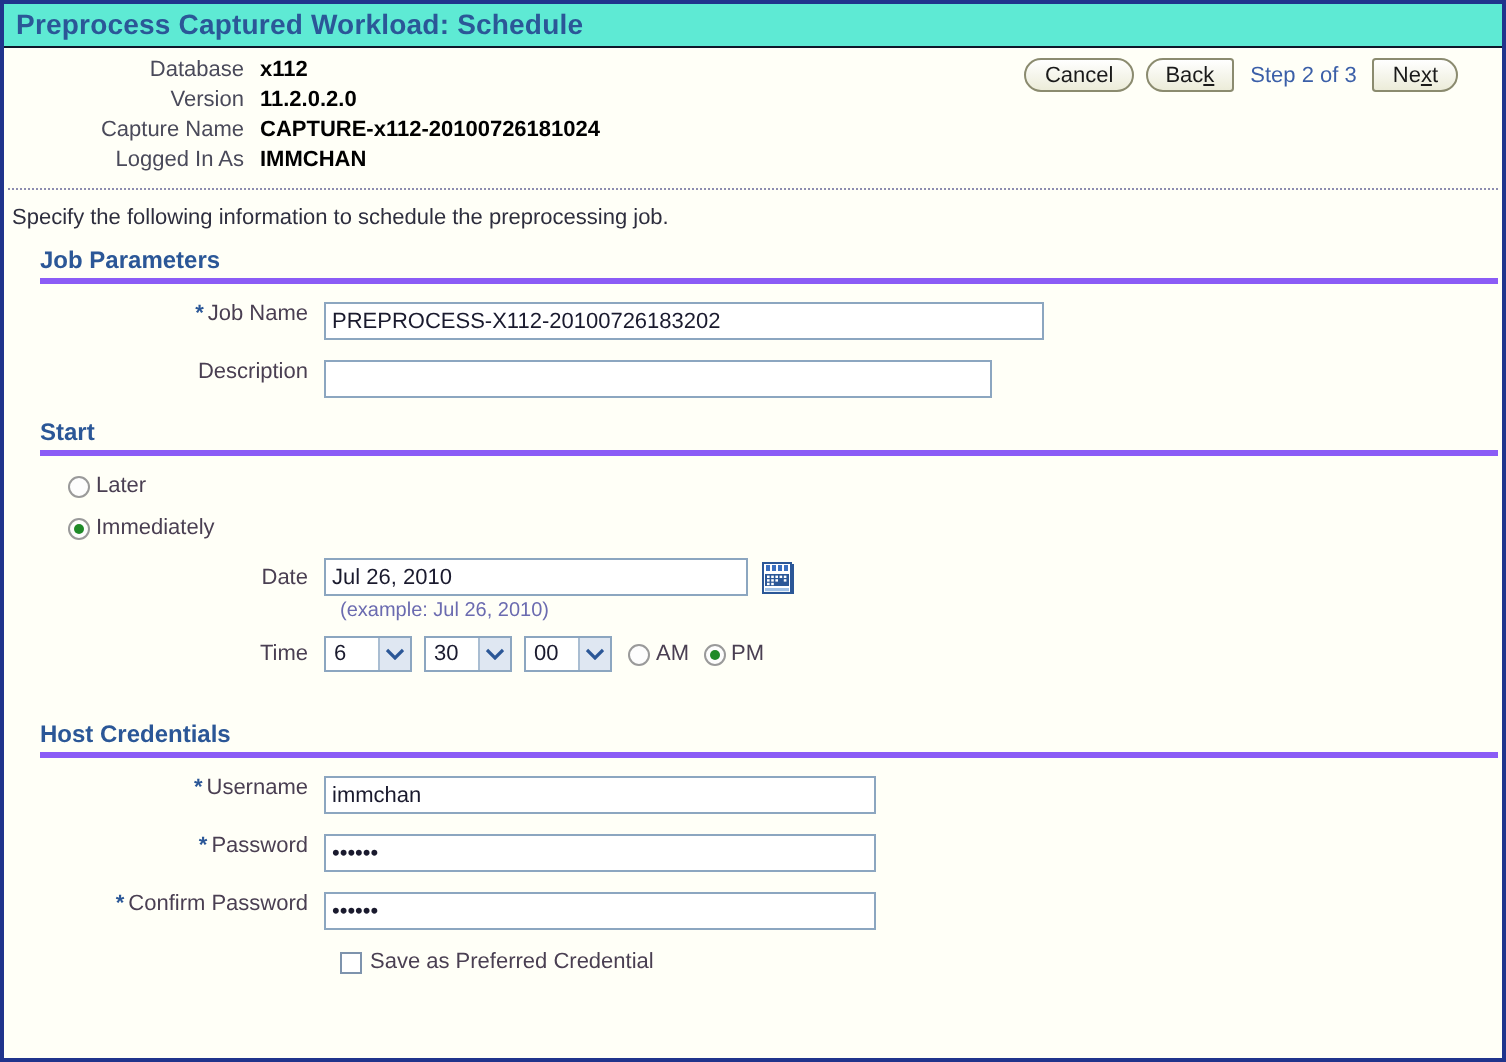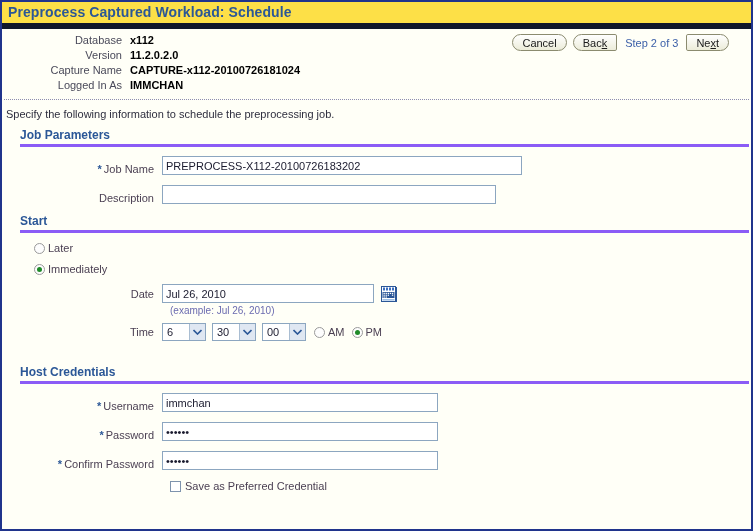--- a/index.html
+++ b/index.html
@@ -21,22 +21,22 @@
     width: 753px;
     height: 531px;
     border: 2px solid #20348c;
     background: #fffff7;
     overflow: hidden;
   }
 
   
   .title-bar {
     padding: 2px 0 3px 6px;
-    border-bottom: 6px solid #0f172a;
-    background: #fde047;
+    border-bottom: 1px solid #0f172a;
+    background: #5eead4;
   }
   .page-title {
     font-size: 14px;
     font-weight: bold;
     color: #2b5797;
     letter-spacing: .1px;
   }
 
   
   .header-area {
@@ -122,21 +122,21 @@
     border-bottom: 3px solid #8b5cf6;
     font-size: 12px;
     font-weight: bold;
     color: #2b5797;
   }
   .section-body { padding: 9px 0 0 0; }
 
   
   .frow {
     display: flex;
-    align-items: flex-end;
+    align-items: flex-start;
     margin-bottom: 10px;
   }
   .flabel {
     width: 160px;
     text-align: right;
     padding-right: 8px;
     font-size: 11px;
     color: #4a3f52;
     white-space: nowrap;
     box-sizing: border-box;

